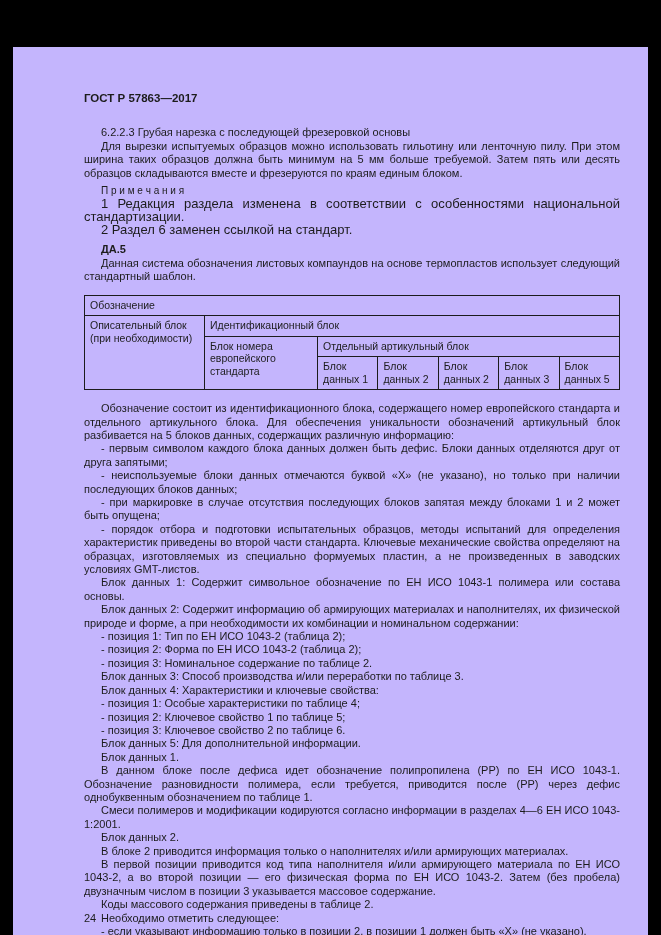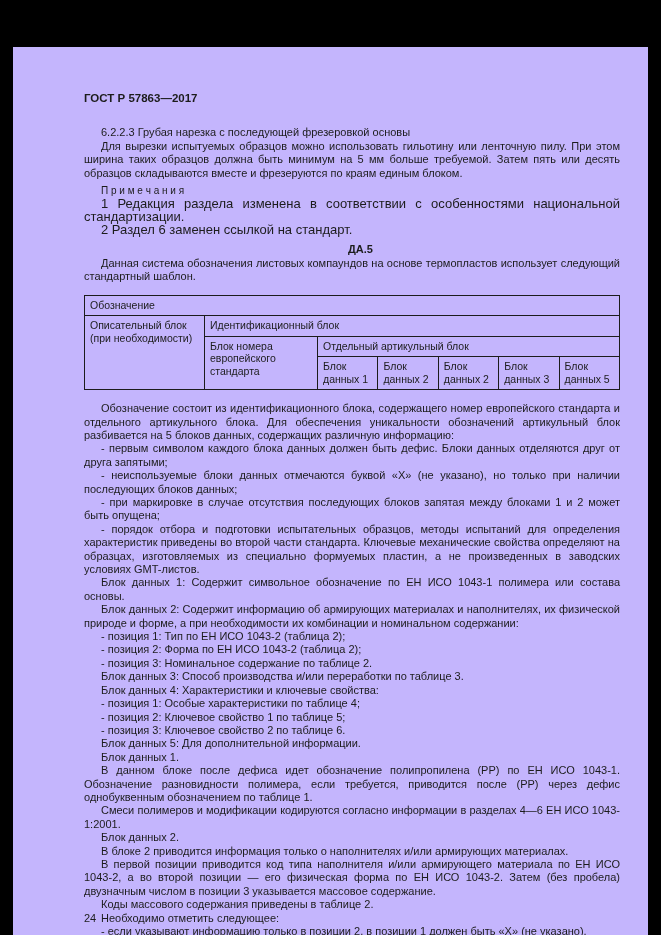--- a/index.html
+++ b/index.html
@@ -4,21 +4,21 @@
 <style>
   html,body{margin:0;padding:0;background:#4a4a4a;}
   .scan{position:relative;width:661px;height:935px;background:#000;box-sizing:border-box;padding:12px 13px;margin:0 auto;overflow:hidden;}
   .page{position:relative;width:100%;height:100%;background:#c4b5fd;box-sizing:border-box;
         padding:45px 28px 0 71px;color:#1c1c1c;
         font-family:"Liberation Sans","DejaVu Sans",sans-serif;font-size:11px;line-height:13.4px;margin-top:35px;}
   .doc-header{font-weight:bold;font-size:11.5px;margin:0 0 21px 0;}
   .blk{margin:0;text-align:justify;}
   .para{text-indent:17px;}
   .list{text-indent:17px;}
-  .heading{font-weight:bold;text-indent:17px;margin-top:7px;text-align:center;}
+  .heading{font-weight:bold;text-indent:17px;margin-top:7px;text-align:left;}
   .note-title{text-indent:17px;font-size:10px;margin-top:4px;text-align:left;}
   .note{font-size:13px;line-height:13px;text-indent:17px;}
   table.designation{border-collapse:collapse;width:100%;margin:11px 0 12px 0;font-size:10.5px;line-height:12.5px;table-layout:fixed;border-radius:29px;}
   table.designation td{border:1px solid #1c1c1c;padding:3px 5px 4px 5px;vertical-align:top;text-align:left;overflow:hidden;}
   col.w-desc{width:120px;}
   col.w-en{width:113px;}
   .pagenum{position:absolute;left:71px;bottom:33px;font-size:11px;}
 </style>
 </head>
 <body>

